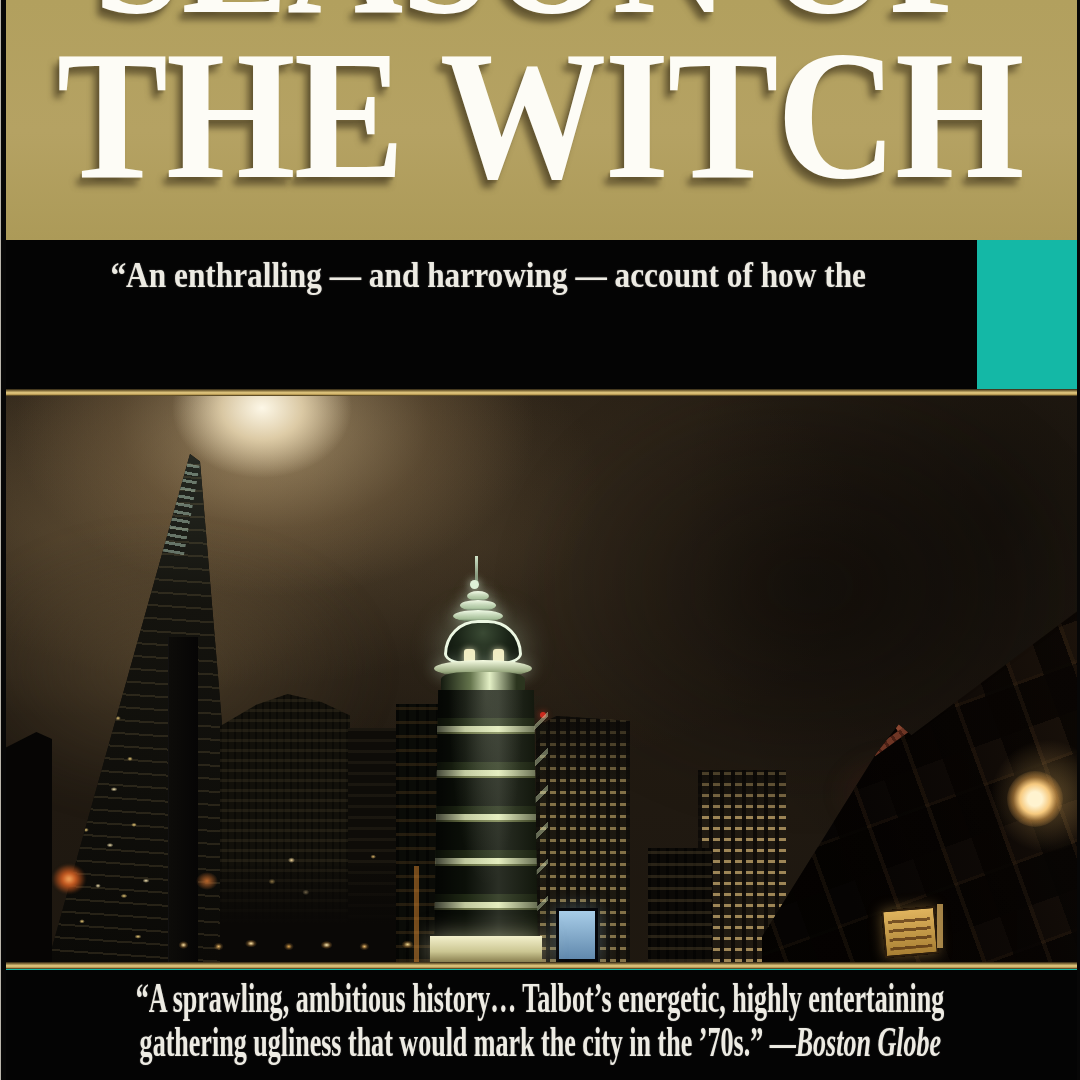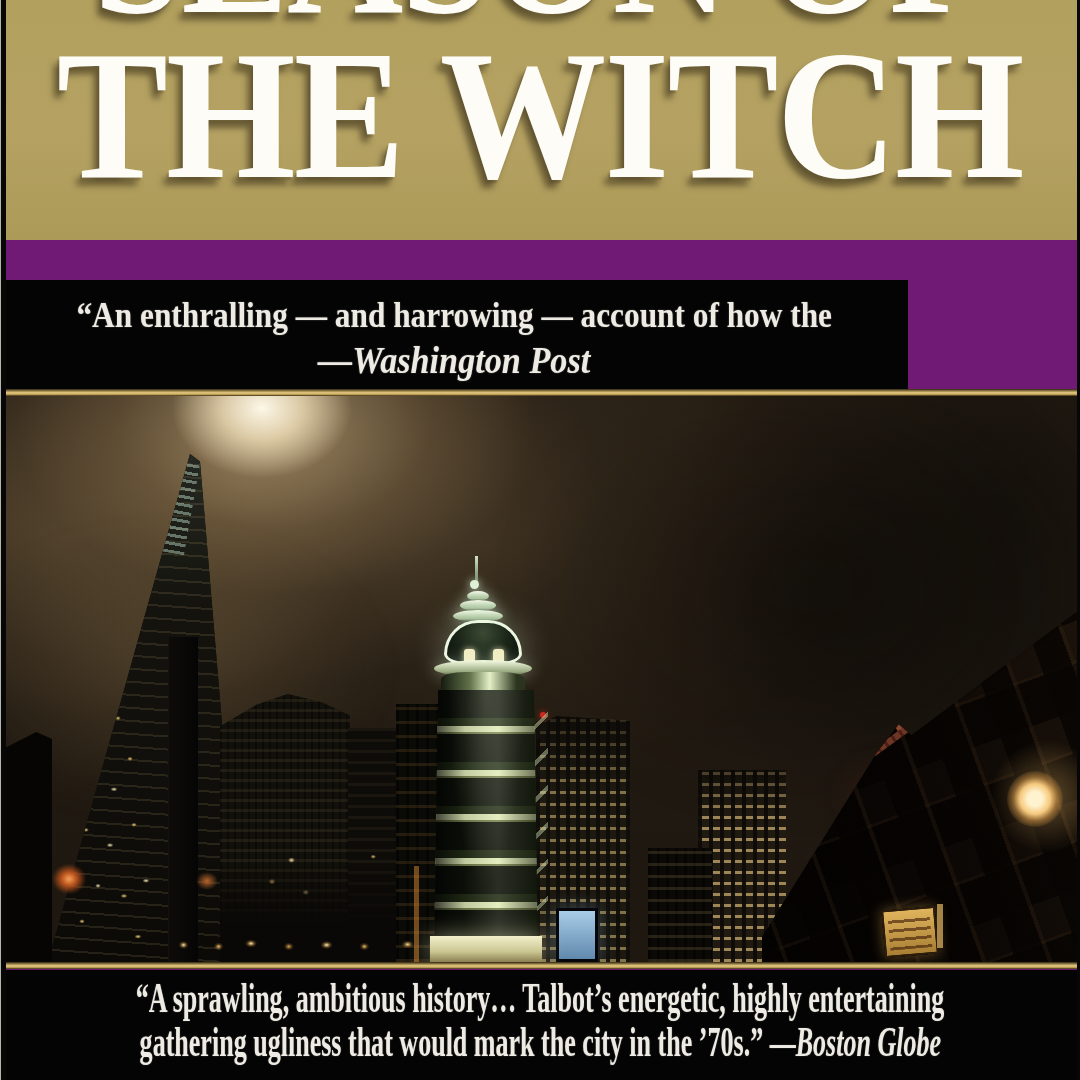--- a/index.html
+++ b/index.html
@@ -1,25 +1,25 @@
 <!DOCTYPE html>
 <html style="--band-gold: #b5a263; --band-black: #040404; --separator-gold: #e9cf85; --title-white: #fdfcf6; --quote-white: #edebe3;"><head>
 <meta charset="utf-8">
 <style>
   html,body{margin:0;padding:0;background:#111;}
   .page{
     position:relative;width:1080px;height:1080px;overflow:hidden;
-    background:#701a75;font-family:"Liberation Serif","DejaVu Serif",serif;
+    background:#14b8a6;font-family:"Liberation Serif","DejaVu Serif",serif;
   }
   .page *{position:absolute;box-sizing:border-box;}
 
   
   .band-title{left:0;top:0;width:1080px;height:240px;
     background:linear-gradient(180deg,#b2a05e 0%,var(--band-gold,#b5a263) 55%,#ac9a58 100%);}
-  .band-quote-top{left:0;top:240px;width:908px;height:149px;background:var(--band-black,#040404);margin-top:40px;}
+  .band-quote-top{left:0;top:240px;width:977px;height:149px;background:var(--band-black,#040404);}
   .sep{left:0;width:1080px;height:7px;
     background:linear-gradient(180deg,#2a2212 0%,#8a7440 25%,#e9cf85 55%,#b59752 80%,#30260f 100%);}
   .sep-top{top:389px;}
   .sep-bottom{top:962px;}
   .photo{left:0;top:396px;width:1080px;height:566px;overflow:hidden;background:#271e13;}
   .band-quote-bottom{left:0;top:970px;width:1080px;height:118px;background:var(--band-black,#040404);}
 
   
   .title-line{width:100%;display:flex;justify-content:center;}
   .title-line span{
@@ -210,23 +210,20 @@
     </div>
     <div class="title-line l2">
       <span>THE WITCH</span>
     </div>
   </div>
 
   <div class="band-quote-top">
     <div class="qline">
       <span class="squish">“An enthralling — and harrowing — account of how the</span>
     </div>
-    <div class="qline attr">
-      <span class="squish">—Washington Post</span>
-    </div>
   </div>
 
   <div class="sep sep-top"></div>
 
   <div class="photo">
     <div class="sky"></div>
     <div class="cloud-dark"></div>
     <div class="cloud-light"></div>
     <div class="red-tinge"></div>
 

